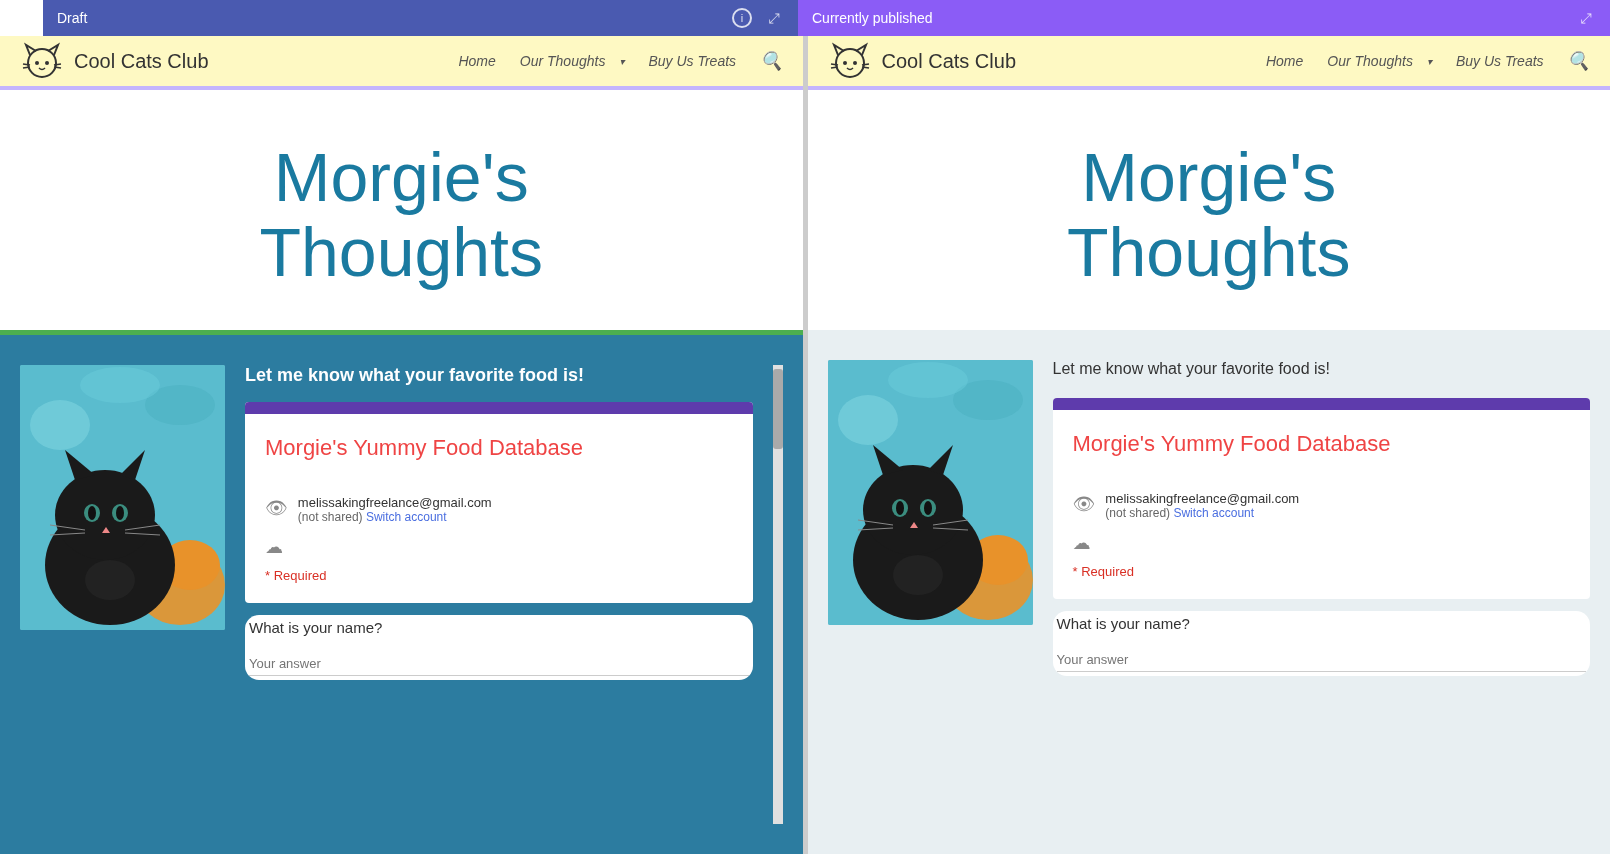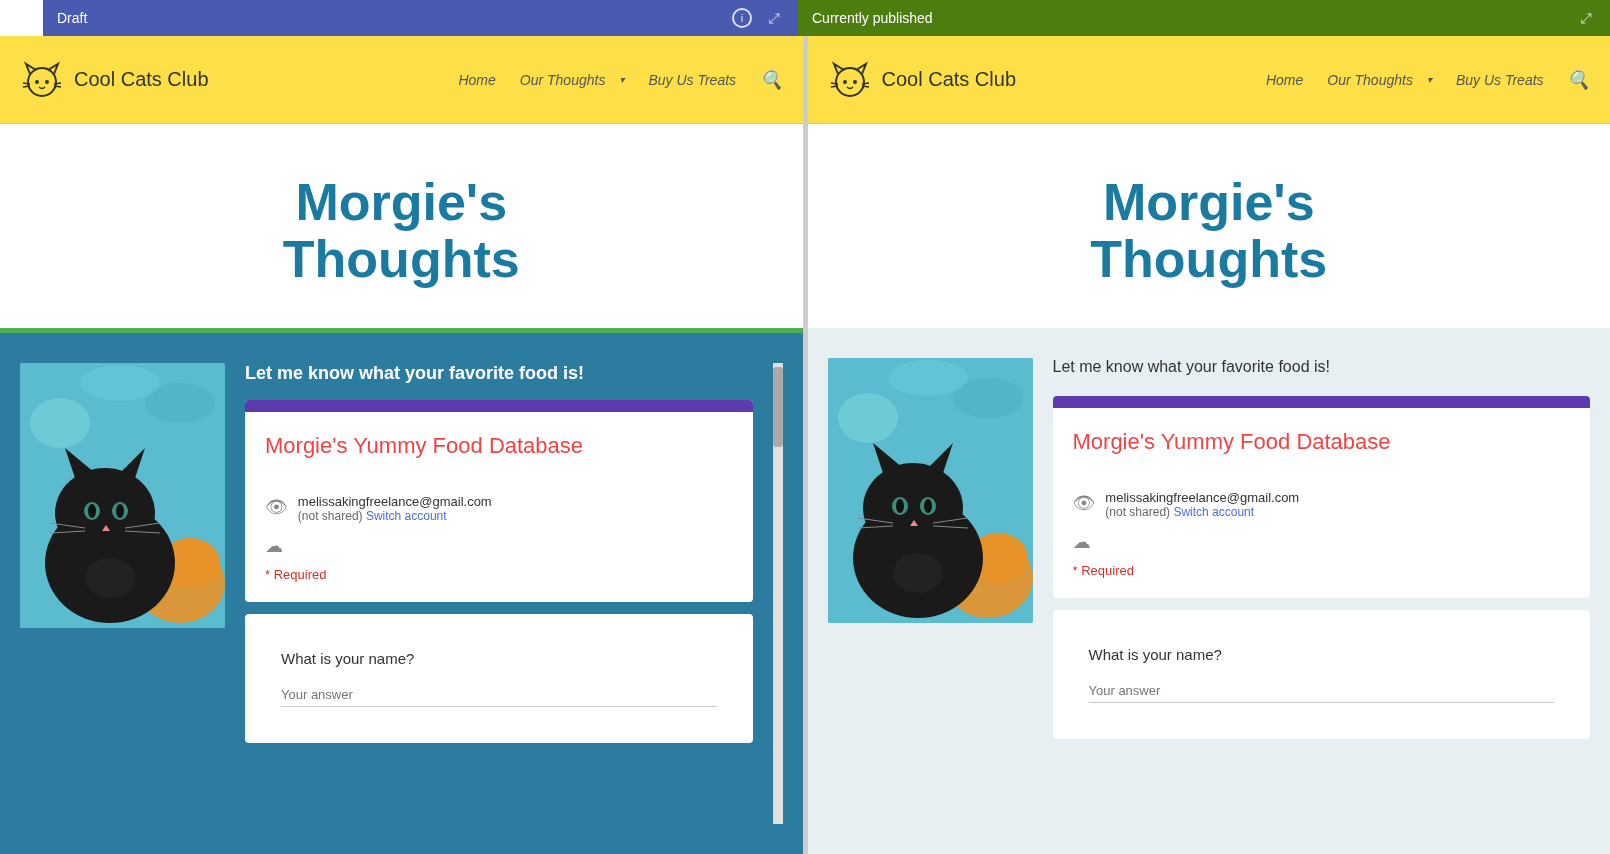--- a/index.html
+++ b/index.html
@@ -14,21 +14,21 @@
       padding: 0 14px;
       display: flex;
       align-items: center;
       justify-content: space-between;
       height: 36px;
       width: 755px;
       flex-shrink: 0;
       margin-left: 43px;
     }
     .published-bar {
-      background: #4d7c0f;
+      background: #8b5cf6;
       color: #fff;
       font-size: 14px;
       padding: 0 14px;
       display: flex;
       align-items: center;
       justify-content: space-between;
       height: 36px;
       flex: 1;
     }
     .bar-icons { display: flex; gap: 12px; align-items: center; }
@@ -40,45 +40,45 @@
 
     
     .panel { display: flex; flex-direction: column; flex: 1; overflow: hidden; background: #fff; }
     .panel-left { width: 755px; flex-shrink: 0; border-right: 1px solid #ccc; }
 
     
     .nav-bar {
       display: flex;
       align-items: center;
       padding: 0 20px;
-      height: 88px;
-      background: #fde047;
-      border-bottom: 1px solid #c4b5fd;
+      height: 54px;
+      background: #fef9c3;
+      border-bottom: 4px solid #c4b5fd;
       flex-shrink: 0;
     }
     .nav-logo { display: flex; align-items: center; gap: 10px; }
     .nav-logo-icon { width: 44px; height: 44px; }
     .nav-logo-text { font-size: 20px; color: #333; font-weight: 400; }
     .nav-links { display: flex; align-items: center; gap: 24px; margin-left: auto; font-style: italic; }
     .nav-link { font-size: 14px; color: #555; text-decoration: none; cursor: pointer; }
     .nav-link-dropdown { display: flex; align-items: center; gap: 14px; }
     .chevron-down { font-size: 10px; }
     .search-icon-nav { font-size: 18px; color: #555; cursor: pointer; }
 
     
     .hero {
       background: #fff;
       text-align: center;
       padding: 50px 20px 40px;
       flex-shrink: 0;
     }
     .hero-title {
-      font-size: 52px;
+      font-size: 68px;
       color: #1a7aa0;
-      font-weight: 700;
+      font-weight: 400;
       line-height: 1.1;
     }
 
     
     .content-area {
       background: #2c7ca0;
       flex: 1;
       padding: 30px 20px;
       display: flex;
       gap: 20px;
@@ -162,22 +162,22 @@
       align-items: center;
       gap: 8px;
       margin-bottom: 10px;
     }
     .cloud-icon { font-size: 18px; color: #888; }
     .required-text { color: #d93025; font-size: 13px; }
 
     
     .name-card {
       background: #fff;
-      border-radius: 4px;
-      padding: 36px;
+      border-radius: 14px;
+      padding: 4px;
       flex-shrink: 0;
     }
     .question-text { font-size: 15px; color: #333; margin-bottom: 16px; }
     .answer-input {
       width: 100%;
       border: none;
       border-bottom: 1px solid #ccc;
       padding: 4px 0;
       font-size: 13px;
       color: #aaa;

